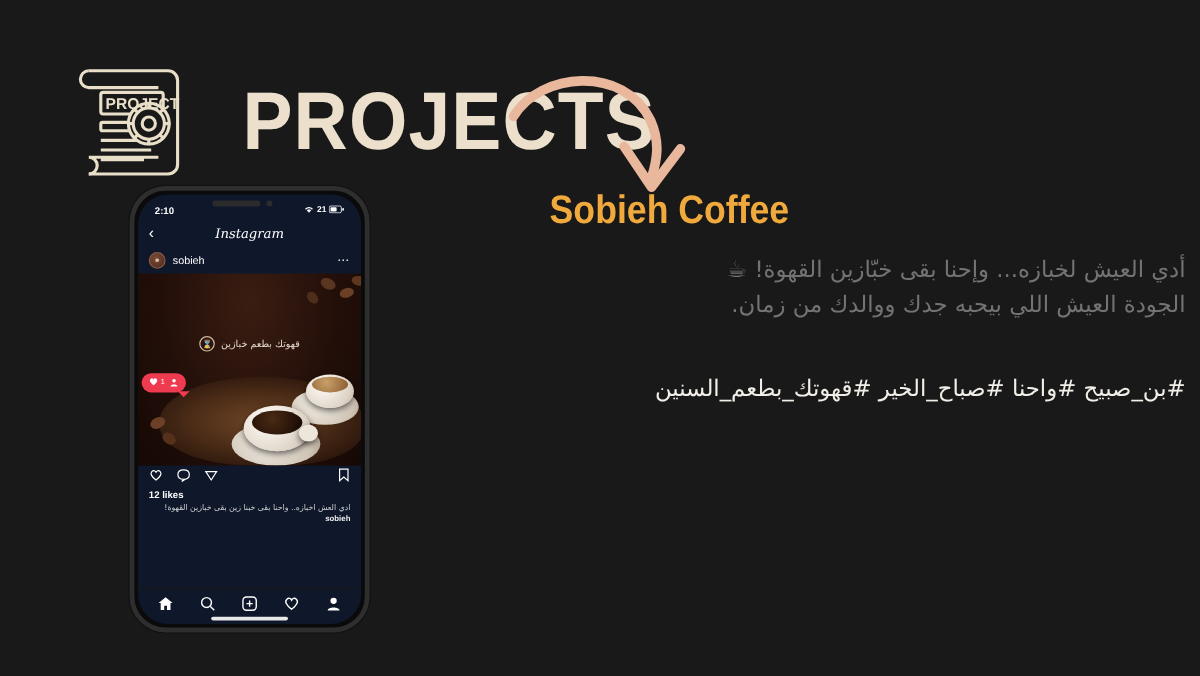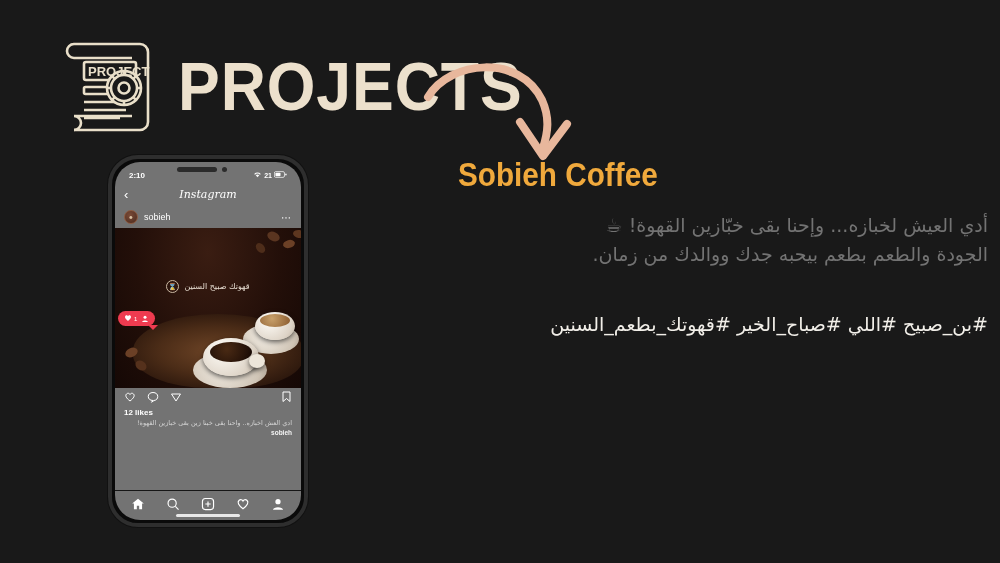--- a/index.html
+++ b/index.html
@@ -9,22 +9,22 @@
     height: 563px;
     background: #191919;
     font-family: "Liberation Sans", sans-serif;
     overflow: hidden;
     position: relative;
   }
 
   
   .header-row {
     position: absolute;
-    left: 58px; top: 30px;
-    display: flex; align-items: center; gap: 16px;
+    left: 58px; top: 45px;
+    display: flex; align-items: center; gap: 40px;
   }
   .scroll-icon { width: 104px; height: 112px; display:block; }
   .projects-title {
     font-family: "Liberation Sans Narrow", "Liberation Sans", sans-serif;
     font-size: 68px; font-weight: bold;
     color: #ece0cc;
     letter-spacing: 1px;
     transform: scaleX(0.92);
     transform-origin: left center;
     line-height: 1;
@@ -39,21 +39,21 @@
     left: 108px; top: 155px;
     width: 200px; height: 372px;
     background: #0a0a0a;
     border: 4px solid #2e2e2e;
     border-radius: 30px;
     overflow: hidden;
     box-shadow: 0 0 0 1px #111;
   }
   .screen {
     position: absolute; inset: 3px;
-    background: #737373;
+    background: #0f172a;
     border-radius: 25px;
     overflow: hidden;
     display: flex; flex-direction: column;
   }
   .notch {
     position: absolute; top: 4px; left: 50%;
     transform: translateX(-50%);
     width: 62px; height: 7px;
     display: flex; align-items: center; gap: 5px;
     z-index: 6;
@@ -281,21 +281,21 @@
     </div>
 
     <div class="post-img">
 
       <div class="beans" style="width:13px;height:9px;background:#5a3520;left:152px;top:4px;transform:rotate(25deg);"></div>
       <div class="beans" style="width:12px;height:8px;background:#6b4026;left:168px;top:12px;transform:rotate(-15deg);"></div>
       <div class="beans" style="width:11px;height:8px;background:#4e2d1a;left:140px;top:16px;transform:rotate(50deg);"></div>
       <div class="beans" style="width:12px;height:8px;background:#5d361f;left:178px;top:2px;transform:rotate(10deg);"></div>
 
       <div class="post-tagline">
-        <span>قهوتك صبيح السنين</span>
+        <span>قهوتك بطعم خبازين</span>
         <span class="post-logo-mark">⌛</span>
       </div>
 
       <div style="position:absolute;left:18px;top:86px;width:170px;height:74px;
                   background:radial-gradient(ellipse at 48% 50%, #6d4426 0%, #4b2c17 45%, #2a160c 80%, transparent 100%);
                   border-radius:50% 50% 40% 45%;"></div>
       <div class="beans" style="width:13px;height:9px;background:#6b4026;left:10px;top:120px;transform:rotate(-25deg);"></div>
       <div class="beans" style="width:12px;height:9px;background:#55311c;left:20px;top:133px;transform:rotate(35deg);"></div>
 
       <div class="saucer" style="left:128px;top:96px;width:56px;height:30px;"></div>
@@ -389,22 +389,22 @@
         <path d="M3.5 21 C 3.5 15, 20.5 15, 20.5 21 Z"></path>
     </svg>
   </span>
 </div>
 
 <div class="right-col">
   <div class="sobieh-title">Sobieh Coffee</div>
 
   <div class="ar-block">
     <div>أدي العيش لخبازه... وإحنا بقى خبّازين القهوة! ☕</div>
-    <div>الجودة والطعم بطعم بيحبه جدك ووالدك من زمان.</div>
+    <div>الجودة العيش اللي بيحبه جدك ووالدك من زمان.</div>
   </div>
 
   <div class="ar-gap"></div>
 
 
   <div class="ar-gap"></div>
 
-  <div class="ar-tags">#بن_صبيح #اللي #صباح_الخير #قهوتك_بطعم_السنين</div>
+  <div class="ar-tags">#بن_صبيح #واحنا #صباح_الخير #قهوتك_بطعم_السنين</div>
 </div>
 
 </body></html>

